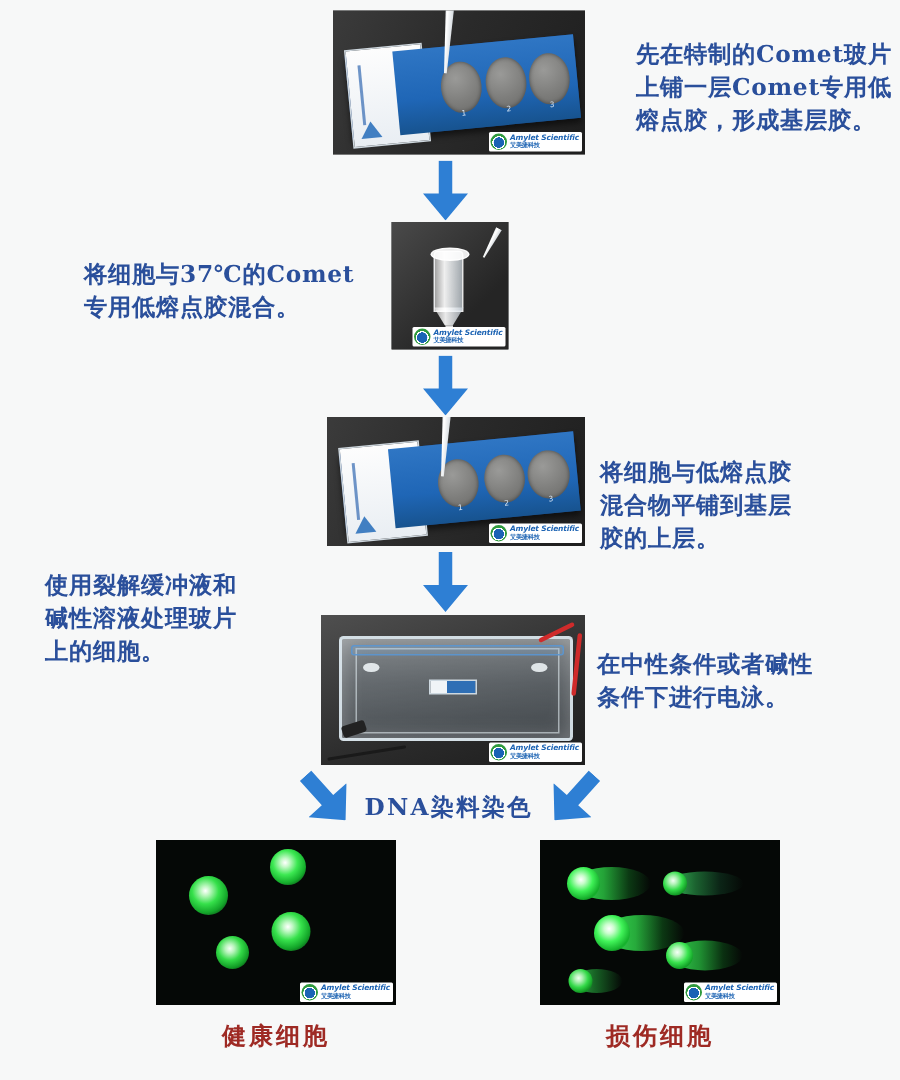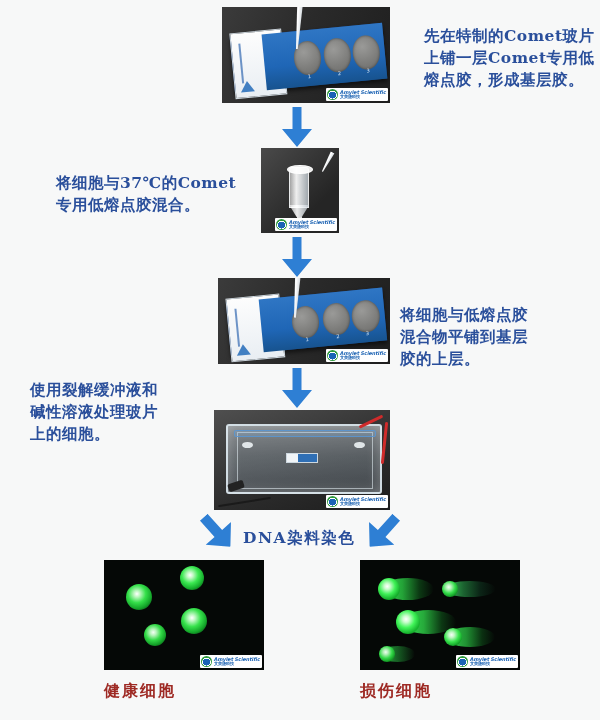--- a/index.html
+++ b/index.html
@@ -16,21 +16,21 @@
   .caption{
     color:#2a4f9b;
     font-family:"DejaVu Serif","Liberation Serif",serif;
     font-weight:700;
     font-size:15.5px;
     line-height:1.42;
     letter-spacing:.5px;
     white-space:pre-line;
   }
   .caption.red{color:#9e2a24;font-size:16px;letter-spacing:2px;}
-  .caption.center{}
+  .caption.center{text-align:center;}
 
   
   .photo{position:absolute;overflow:hidden;background:#2b2b2b;}
   .logo{
     position:absolute;right:2px;bottom:2px;
     background:#ffffff;
     display:flex;align-items:center;gap:2px;
     padding:1px 2px 1px 1px;
     border-radius:1px;
   }
@@ -292,20 +292,22 @@
     <div class="wire red2"></div>
     <div class="logo">
       <span class="mark"></span>
       <span class="txt">
         <span class="t1">Amylet Scientific</span>
         <span class="t2">艾美捷科技</span>
       </span>
     </div>
   </div>
 
+  <div class="caption abs" style="left:398px;top:432px;width:196px;">在中性条件或者碱性
+条件下进行电泳。</div>
 
   <div class="arrow-diag" style="left:200px;top:512px;transform:rotate(-42deg);"></div>
 
   <div class="caption abs" style="left:243px;top:527px;width:120px;letter-spacing:1.5px;">DNA染料染色</div>
 
   <div class="arrow-diag" style="left:366px;top:512px;transform:rotate(42deg);"></div>
 
   <div class="photo" style="left:104px;top:560px;width:160px;height:110px;">
     <div class="comet-bg"></div>
     <div class="dot" style="left:22%;top:34%;width:26px;height:26px;transform:translate(-50%,-50%);

